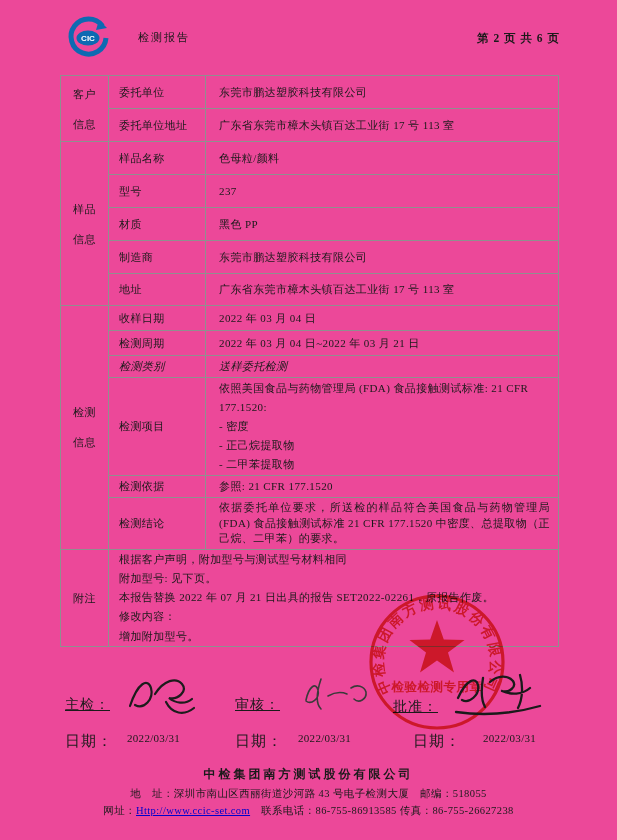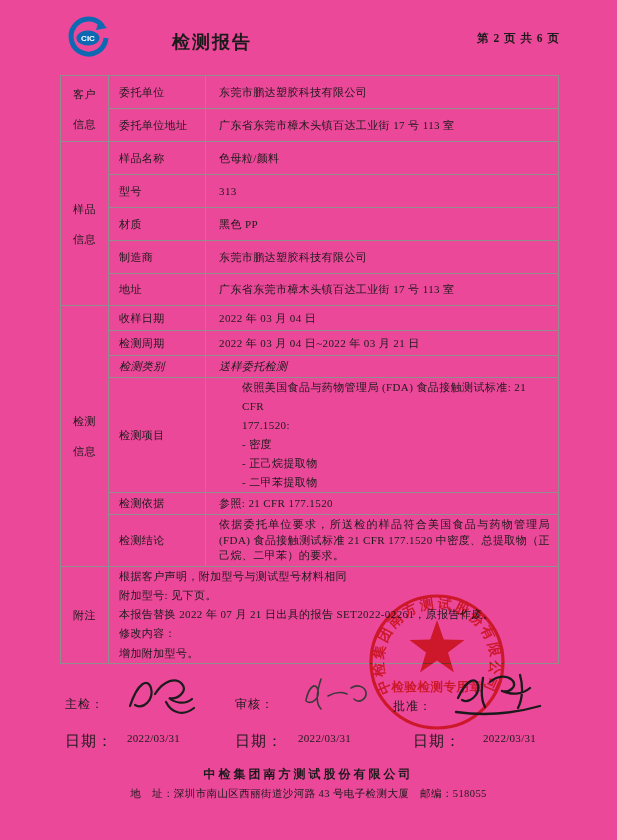--- a/index.html
+++ b/index.html
@@ -14,21 +14,21 @@
     height: 840px;
     margin: 0 auto;
     background: #ec4899;
     overflow: hidden;
   }
 
   
   .hdr-logo { position: absolute; left: 66px; top: 16px; width: 44px; height: 44px; }
   .hdr-title {
     position: absolute; left: 138px; top: 30px;
-    font-size: 18px; font-weight: bold; letter-spacing: 2px; margin-left: 34px;
+    font-size: 11px; font-weight: normal; letter-spacing: 2px;
   }
   .hdr-no {
     position: absolute; left: 233px; top: 31px;
     font-size: 11.5px; font-weight: bold; letter-spacing: 0.2px;
   }
   .hdr-page {
     position: absolute; left: 477px; top: 31px;
     font-size: 11.5px; font-weight: bold; letter-spacing: 1px;
   }
 
@@ -45,27 +45,27 @@
     letter-spacing: 0.4px;
     vertical-align: middle;
   }
   td.group {
     width: 48px;
     text-align: center;
     line-height: 30px;
   }
   td.flabel { width: 97px; padding-left: 10px; }
   td.fvalue { width: 353px; padding-left: 13px; padding-right: 8px; }
-  td.fvalue .ln { line-height: 19px; margin-left: 23px; }
+  td.fvalue .ln { line-height: 19px; }
   td.fvalue.conclusion { line-height: 15.5px; text-align: justify; padding-top: 2px; padding-bottom: 2px; }
   td.note-cell { padding-left: 10px; padding-right: 8px; }
   td.note-cell .ln { line-height: 19.3px; }
 
   
-  .sig-label { position: absolute; font-size: 12px; letter-spacing: 1px; }
+  .sig-label { position: absolute; font-size: 14px; letter-spacing: 1px; text-decoration: underline; }
   .sig-svg { position: absolute; }
   .sig-date-label { position: absolute; font-size: 15px; letter-spacing: 1px; }
   .sig-date { position: absolute; font-size: 11px; letter-spacing: 0.3px; }
 
   
   .stamp {
     position: absolute; left: 362px; top: 587px;
     width: 150px; height: 150px;
     z-index: 5;
     mix-blend-mode: multiply;
@@ -120,21 +120,21 @@
     <tr style="height:33px;">
       <td class="group" rowspan="5">
         <div>样品</div>
         <div>信息</div>
       </td>
       <td class="flabel">样品名称</td>
       <td class="fvalue">色母粒/颜料</td>
     </tr>
     <tr style="height:33px;">
       <td class="flabel">型号</td>
-      <td class="fvalue">313</td>
+      <td class="fvalue">237</td>
     </tr>
     <tr style="height:33px;">
       <td class="flabel">材质</td>
       <td class="fvalue">黑色 PP</td>
     </tr>
     <tr style="height:33px;">
       <td class="flabel">制造商</td>
       <td class="fvalue">东莞市鹏达塑胶科技有限公司</td>
     </tr>
     <tr style="height:32px;">
@@ -221,14 +221,15 @@
       <path id="ringPath" d="M 33.6,109.7 A 54,54 0 1 1 116.4,109.7" fill="none"></path>
     </defs>
     <text font-size="14" font-weight="bold" fill="#d93a2c" letter-spacing="2.5">
       <textPath href="#ringPath" startOffset="50%" text-anchor="middle">中检集团南方测试股份有限公司</textPath>
     </text>
     <text x="75" y="104" text-anchor="middle" font-size="12.5" font-weight="bold" fill="#d93a2c" letter-spacing="0.5">检验检测专用章</text>
   </svg>
 
   <div class="ft-company">中检集团南方测试股份有限公司</div>
   <div class="ft-line2">地　址：深圳市南山区西丽街道沙河路 43 号电子检测大厦　邮编：518055</div>
+  <div class="ft-line3"><span>网址：</span><a class="ft-link" href="#">Http://www.ccic-set.com</a><span>　联系电话：86-755-86913585 传真：86-755-26627238</span></div>
 
 </div>
 
 </body></html>

